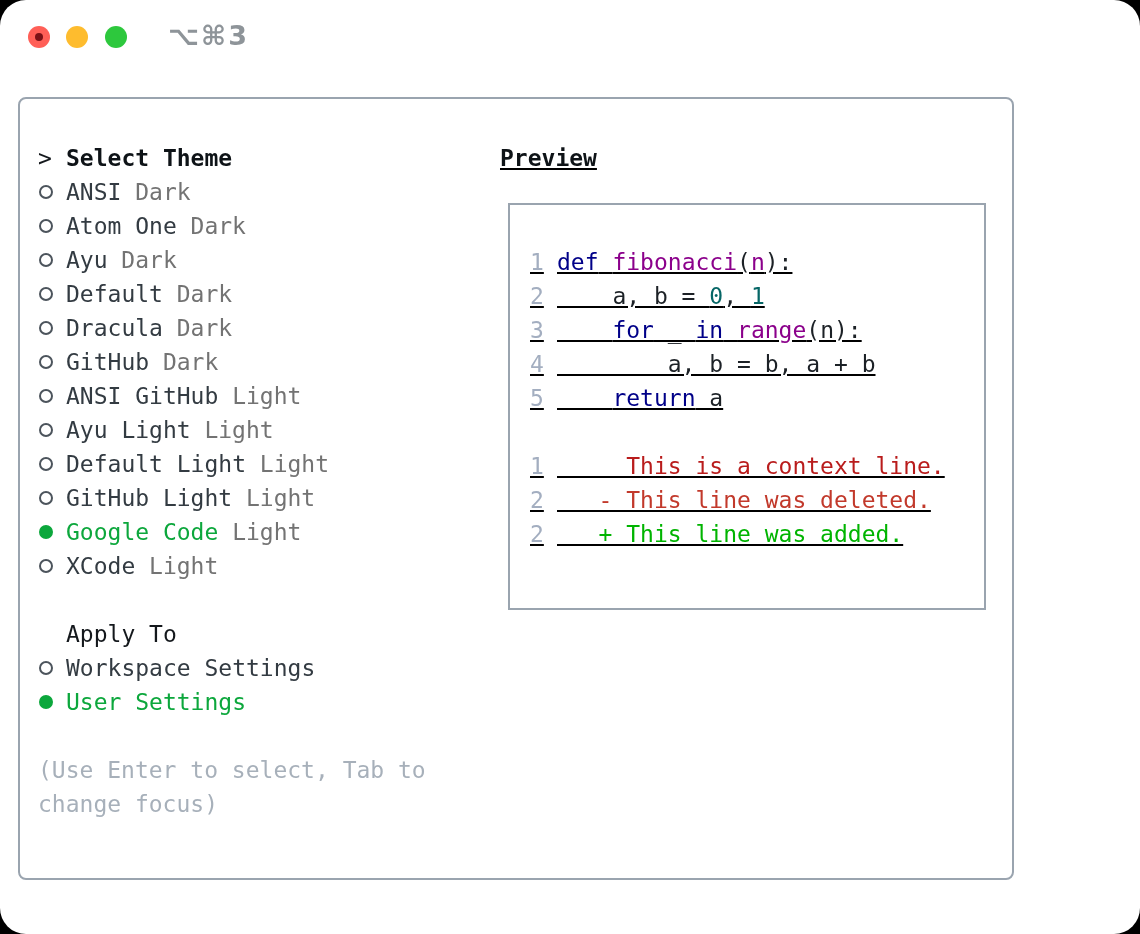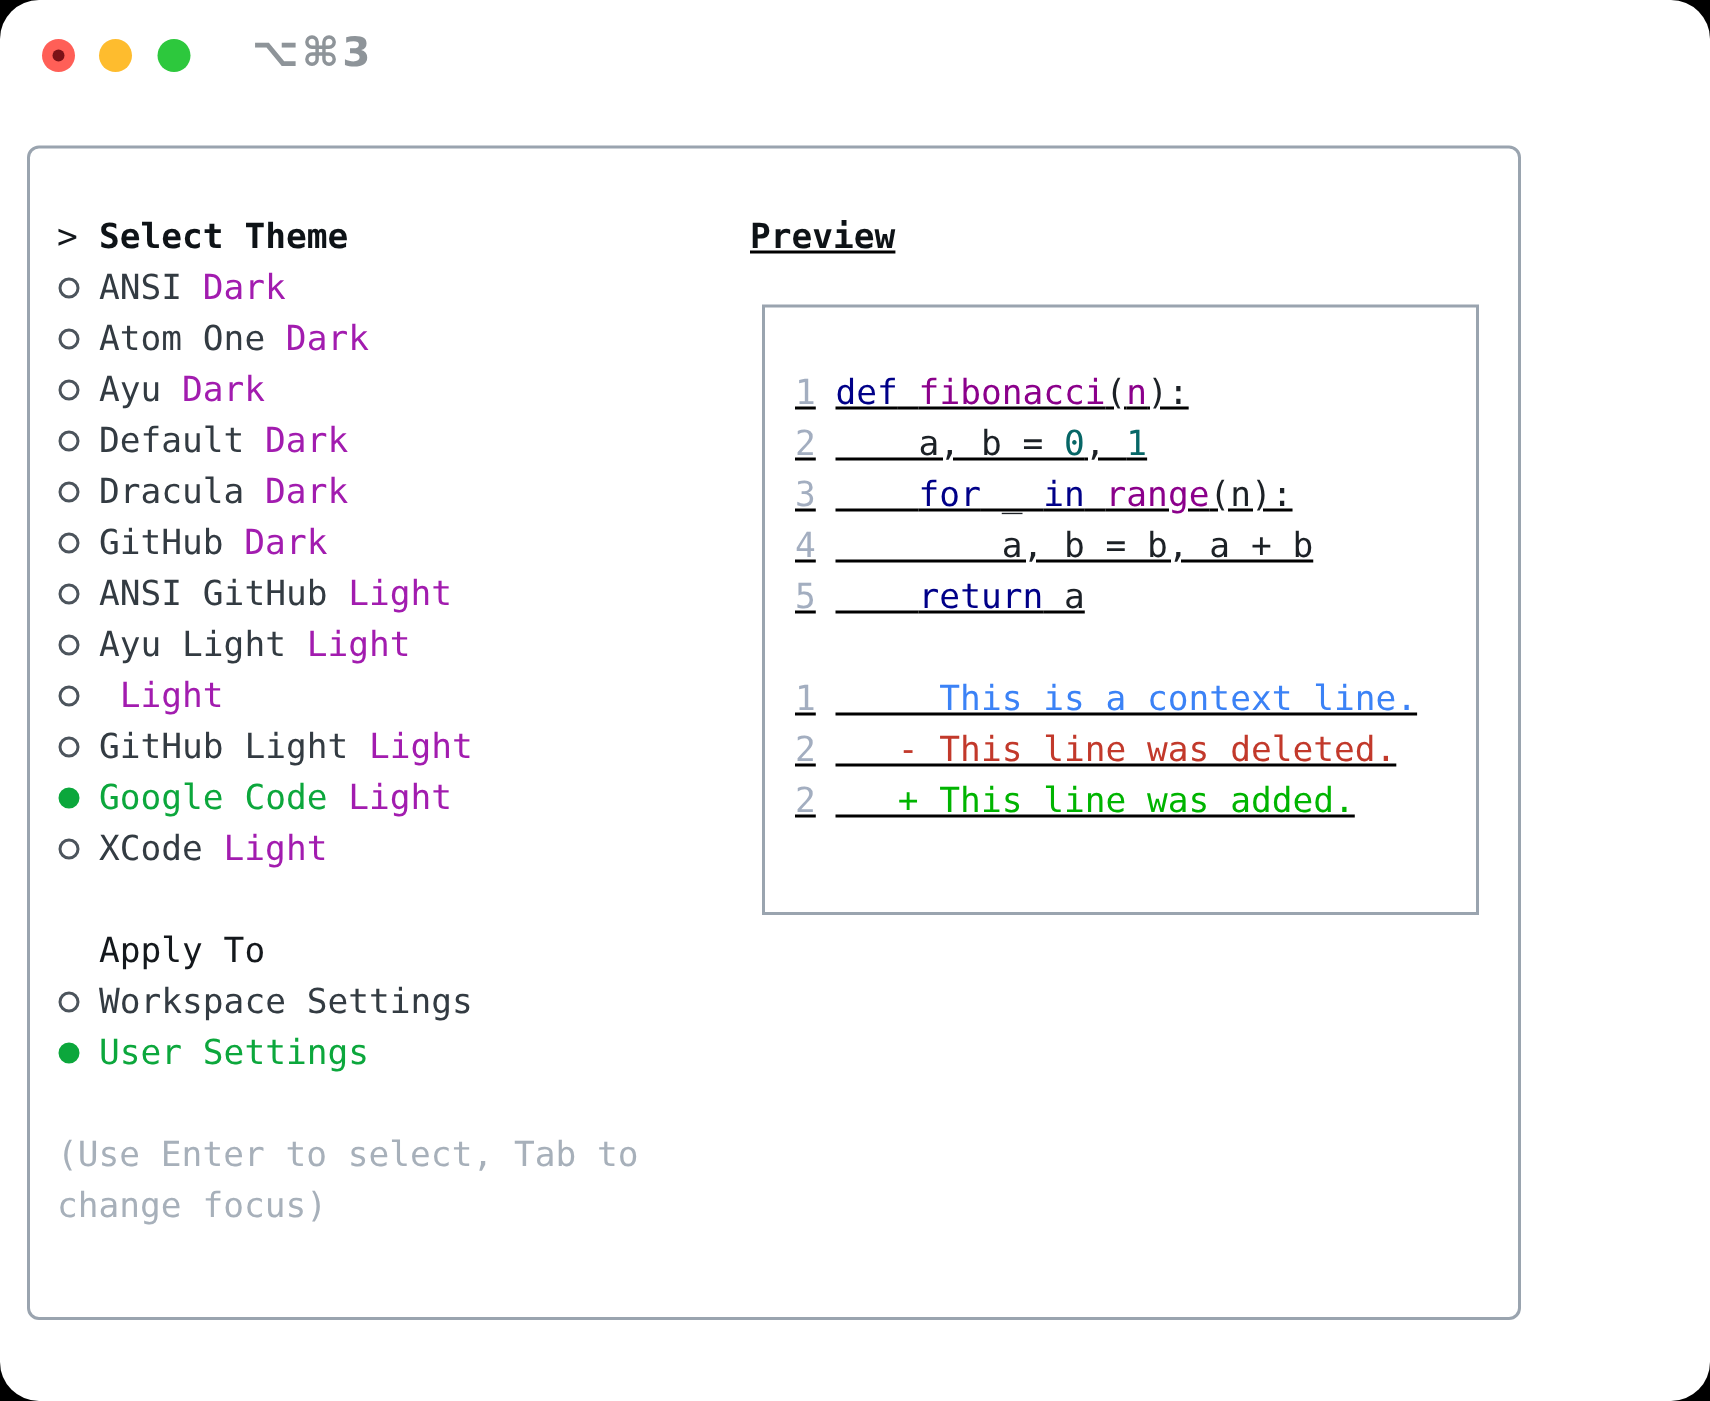--- a/index.html
+++ b/index.html
@@ -27,39 +27,39 @@
   }
   
   .left-pane{position:absolute;left:18px;top:0;width:450px;padding-top:42px;font-size:23px;color:#333b42;}
   .row{display:flex;align-items:center;height:34px;line-height:34px;white-space:pre;}
   .marker{display:inline-flex;width:28px;align-items:center;justify-content:flex-start;color:#14181c;}
   .h-title{font-weight:bold;color:#0e1317;}
   .radio{box-sizing:border-box;width:14px;height:14px;border:2.5px solid #4c545c;border-radius:50%;margin-left:1px;}
   .selected .radio{background:#0ca73c;border-color:#0ca73c;}
   .item-name{color:#333b42;}
   .selected .item-name{color:#0ca73c;}
-  .item-variant{color:#a21caf;margin-left:0.6em;}
+  .item-variant{color:#737373;margin-left:0.6em;}
   .apply-header{margin-top:34px;}
   .apply-title{color:#14181c;}
   .hint{margin-top:34px;width:430px;line-height:34px;color:#a7b0ba;font-size:23px;}
   
   .right-pane{position:absolute;left:480px;top:42px;text-decoration:underline;}
   .preview-title{font-weight:bold;font-size:23px;line-height:34px;color:#0e1317;}
   .preview-box{
     margin-left:8px;margin-top:28px;width:478px;height:407px;
     border:2px solid #9aa4af;box-sizing:border-box;
     padding:40px 0 0 20px;background:#fff;
   }
   .pline{display:flex;height:34px;line-height:34px;font-size:23px;white-space:pre;}
   .ln{display:inline-block;width:14px;margin-right:13px;color:#a3aec0;}
   .tk-kw{color:#000088;}
   .tk-fn{color:#8b008b;}
   .tk-lit{color:#066666;}
   .tk-pl{color:#1c2126;}
-  .tk-ctx{color:#3b82f6;margin-top:13px;}
+  .tk-ctx{color:#b91c1c;margin-top:13px;}
   .tk-del{color:#c2392b;}
   .tk-add{color:#00b400;}
 </style>
 </head>
 <body>
 
 <div class="screen">
 
   <div>
     <div class="tl tl-red">
@@ -122,20 +122,21 @@
   </div>
 
   <div class="row theme-item">
     <span class="marker"><span class="radio"></span></span>
     <span class="item-name">Ayu Light</span>
     <span class="item-variant">Light</span>
   </div>
 
   <div class="row theme-item">
     <span class="marker"><span class="radio"></span></span>
+    <span class="item-name">Default Light</span>
     <span class="item-variant">Light</span>
   </div>
 
   <div class="row theme-item">
     <span class="marker"><span class="radio"></span></span>
     <span class="item-name">GitHub Light</span>
     <span class="item-variant">Light</span>
   </div>
 
   <div class="row theme-item selected">

